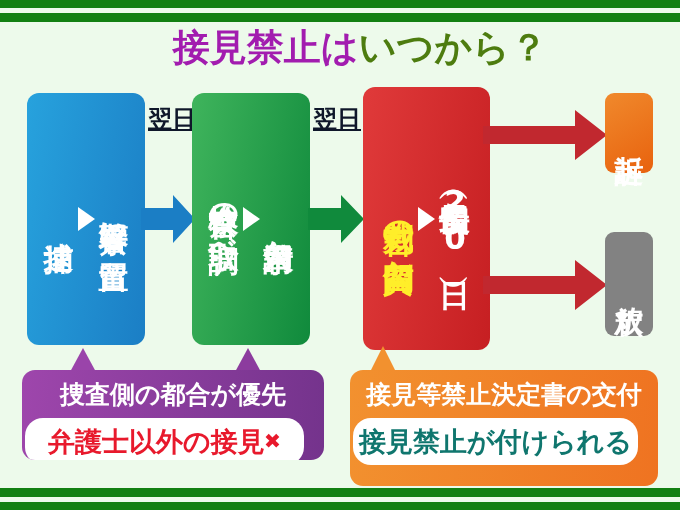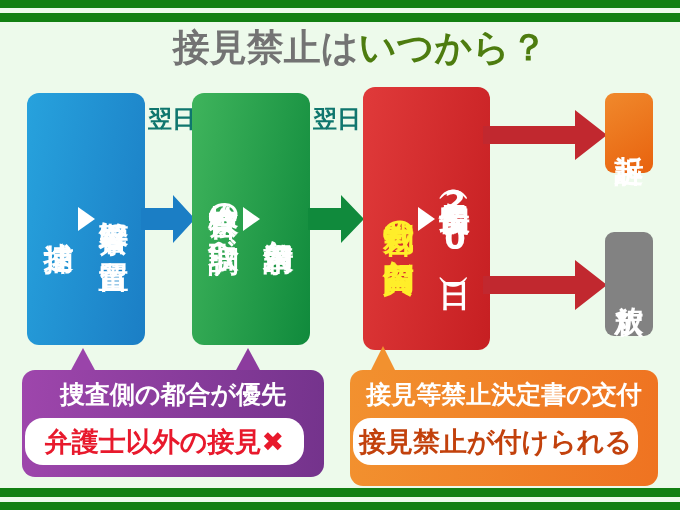--- a/index.html
+++ b/index.html
@@ -21,21 +21,21 @@
 
   
   .title{
     position:absolute;left:0;top:26px;width:680px;
     text-align:center;
     font-size:37px;font-weight:bold;
     letter-spacing:0px;
     line-height:44px;
     white-space:nowrap;
   }
-  .title .dark{color:#737373;margin-left:40px;}
+  .title .dark{color:#a21caf;margin-left:40px;}
   .title .red{color:#4d7c0f;}
 
   
   .vbox{
     position:absolute;
     border-radius:12px;
     display:flex;
     flex-direction:row-reverse;
     align-items:center;
     justify-content:center;
@@ -95,23 +95,24 @@
     left:605px;top:232px;width:48px;height:104px;
     background:#828282;
   }
 
   
   .harrow{position:absolute;display:block;}
 
   
   .daylbl{
     position:absolute;
-    font-size:24px;font-weight:bold;color:#0f766e;
+    font-size:24px;font-weight:bold;color:#0f172a;
     line-height:27px;text-align:right;
     white-space:nowrap;
+    text-decoration:underline;
   }
   #lbl-day1{left:148px;top:106px;width:40px;}
   #lbl-day2{left:313px;top:106px;width:40px;}
 
   
   .callout{
     position:absolute;
     border-radius:13px;
     box-sizing:border-box;
     overflow:hidden;
@@ -125,29 +126,30 @@
   .callout .body{
     height:47px;
     background:#ffffff;
     display:flex;align-items:center;justify-content:center;
     font-size:27px;font-weight:bold;
     letter-spacing:0px;white-space:nowrap;
     margin:0 20px 3px 3px;
     border-radius:18px;
   }
   #callout-left{
-    left:22px;top:370px;width:302px;height:107px;
+    left:22px;top:370px;width:302px;height:90px;
     background:linear-gradient(95deg,#9e46ac 0%,#74338c 100%);
+    font-family:Liberation Mono, monospace;
   }
   #callout-left .body{color:#e8192c;}
   #callout-right{
     left:350px;top:370px;width:308px;height:116px;
     background:linear-gradient(95deg,#f2912f 0%,#ef7321 100%);
   }
-  #callout-right .body{color:#c2410c;}
+  #callout-right .body{color:#0f766e;}
 
   
   .ptr{position:absolute;width:0;height:0;
        border-left:13px solid transparent;
        border-right:13px solid transparent;}
   #ptr-a{left:70px;top:348px;border-bottom:24px solid #9a44aa;}
   #ptr-b{left:235px;top:348px;border-bottom:24px solid #8c3c9e;}
   #ptr-c{left:370px;top:346px;border-bottom:26px solid #f2912f;}
 
   .xmark{font-size:27px;}

